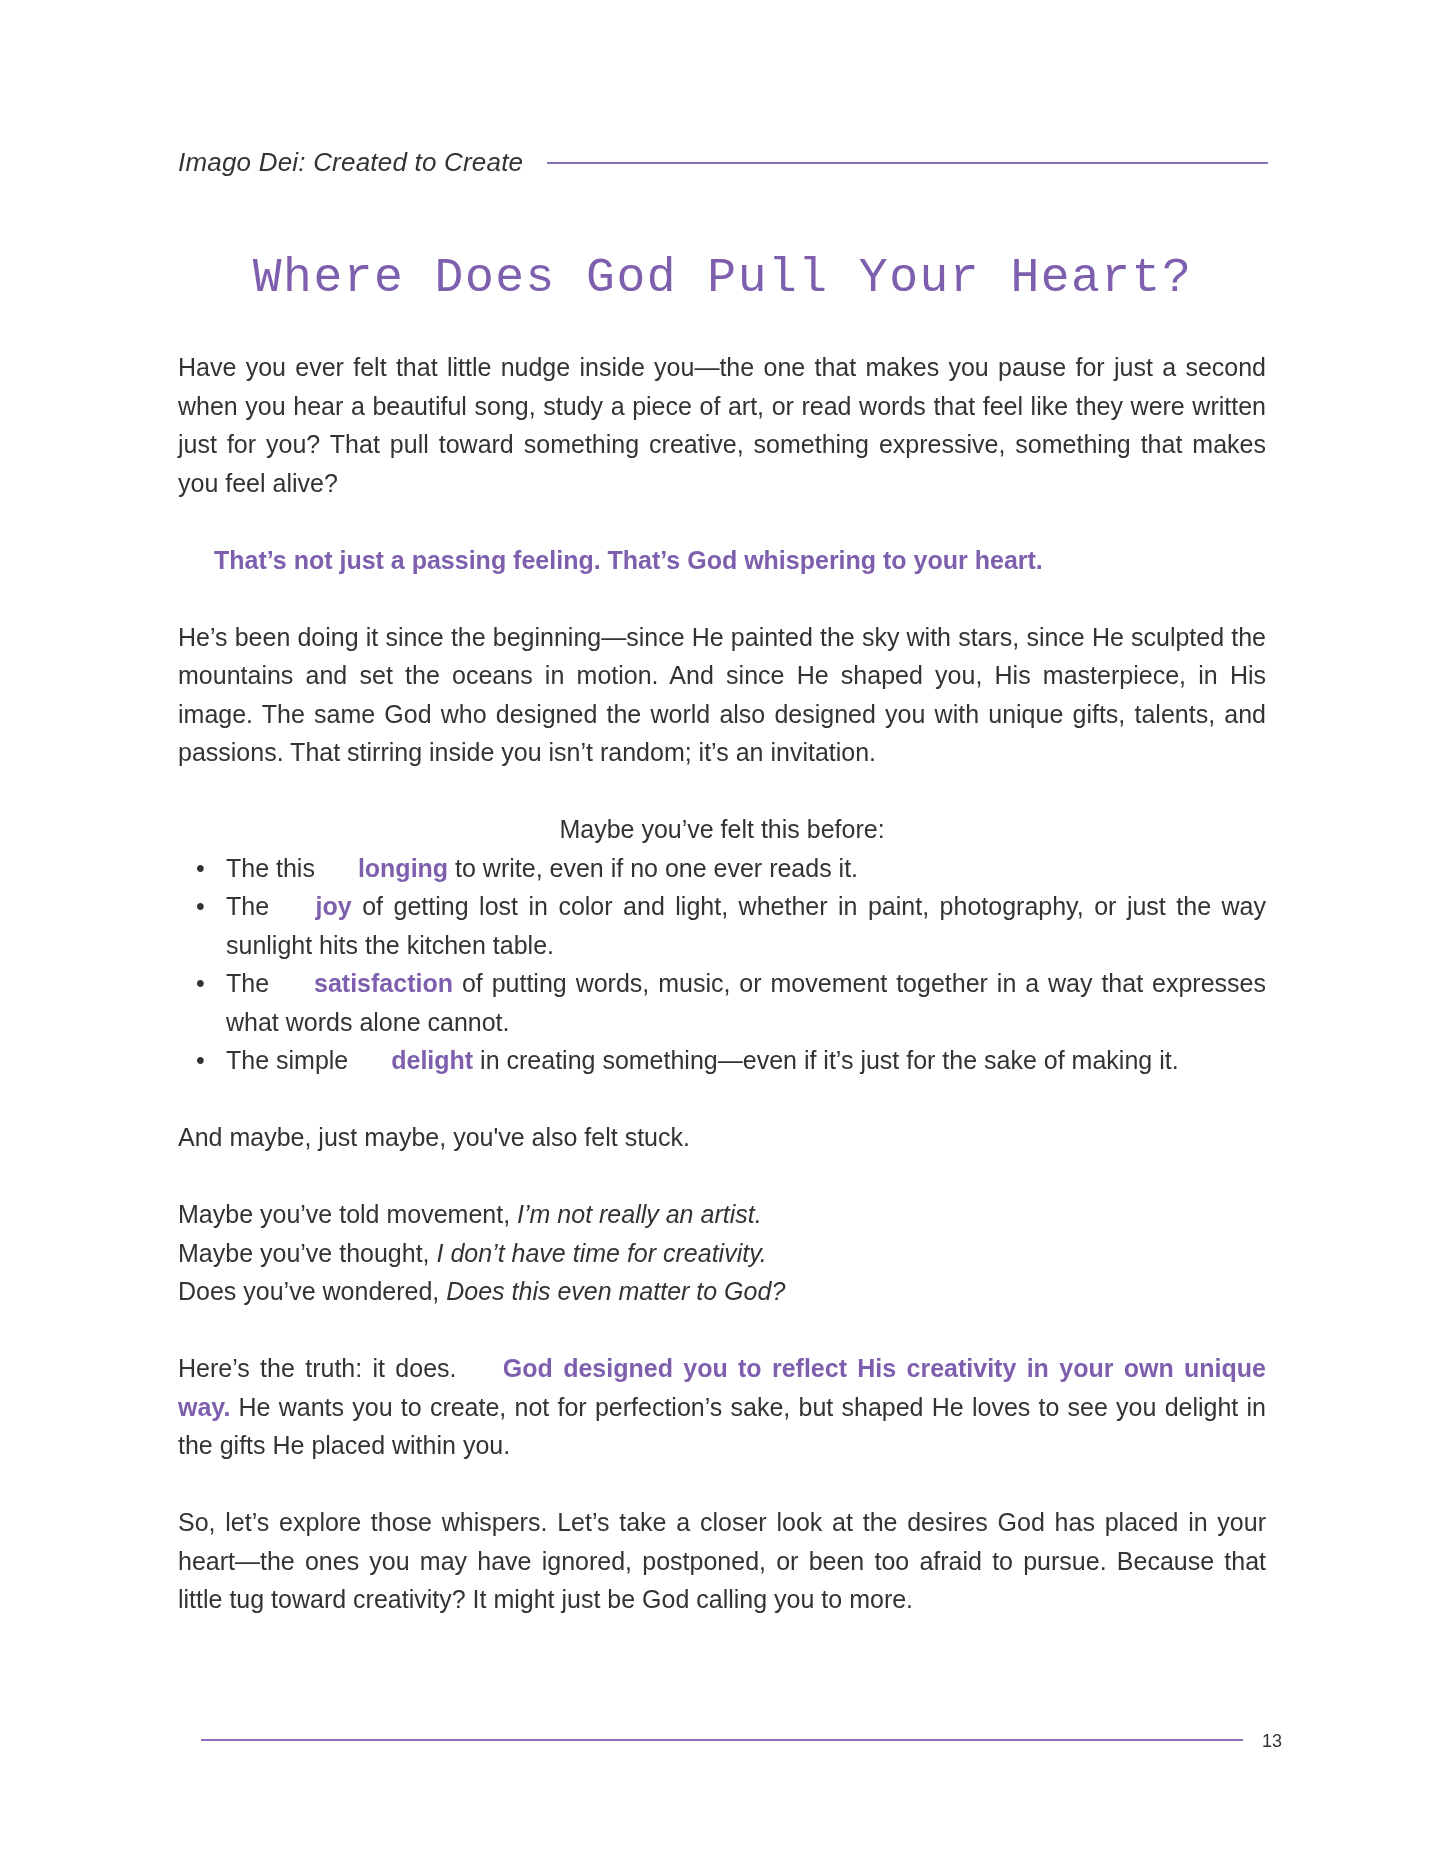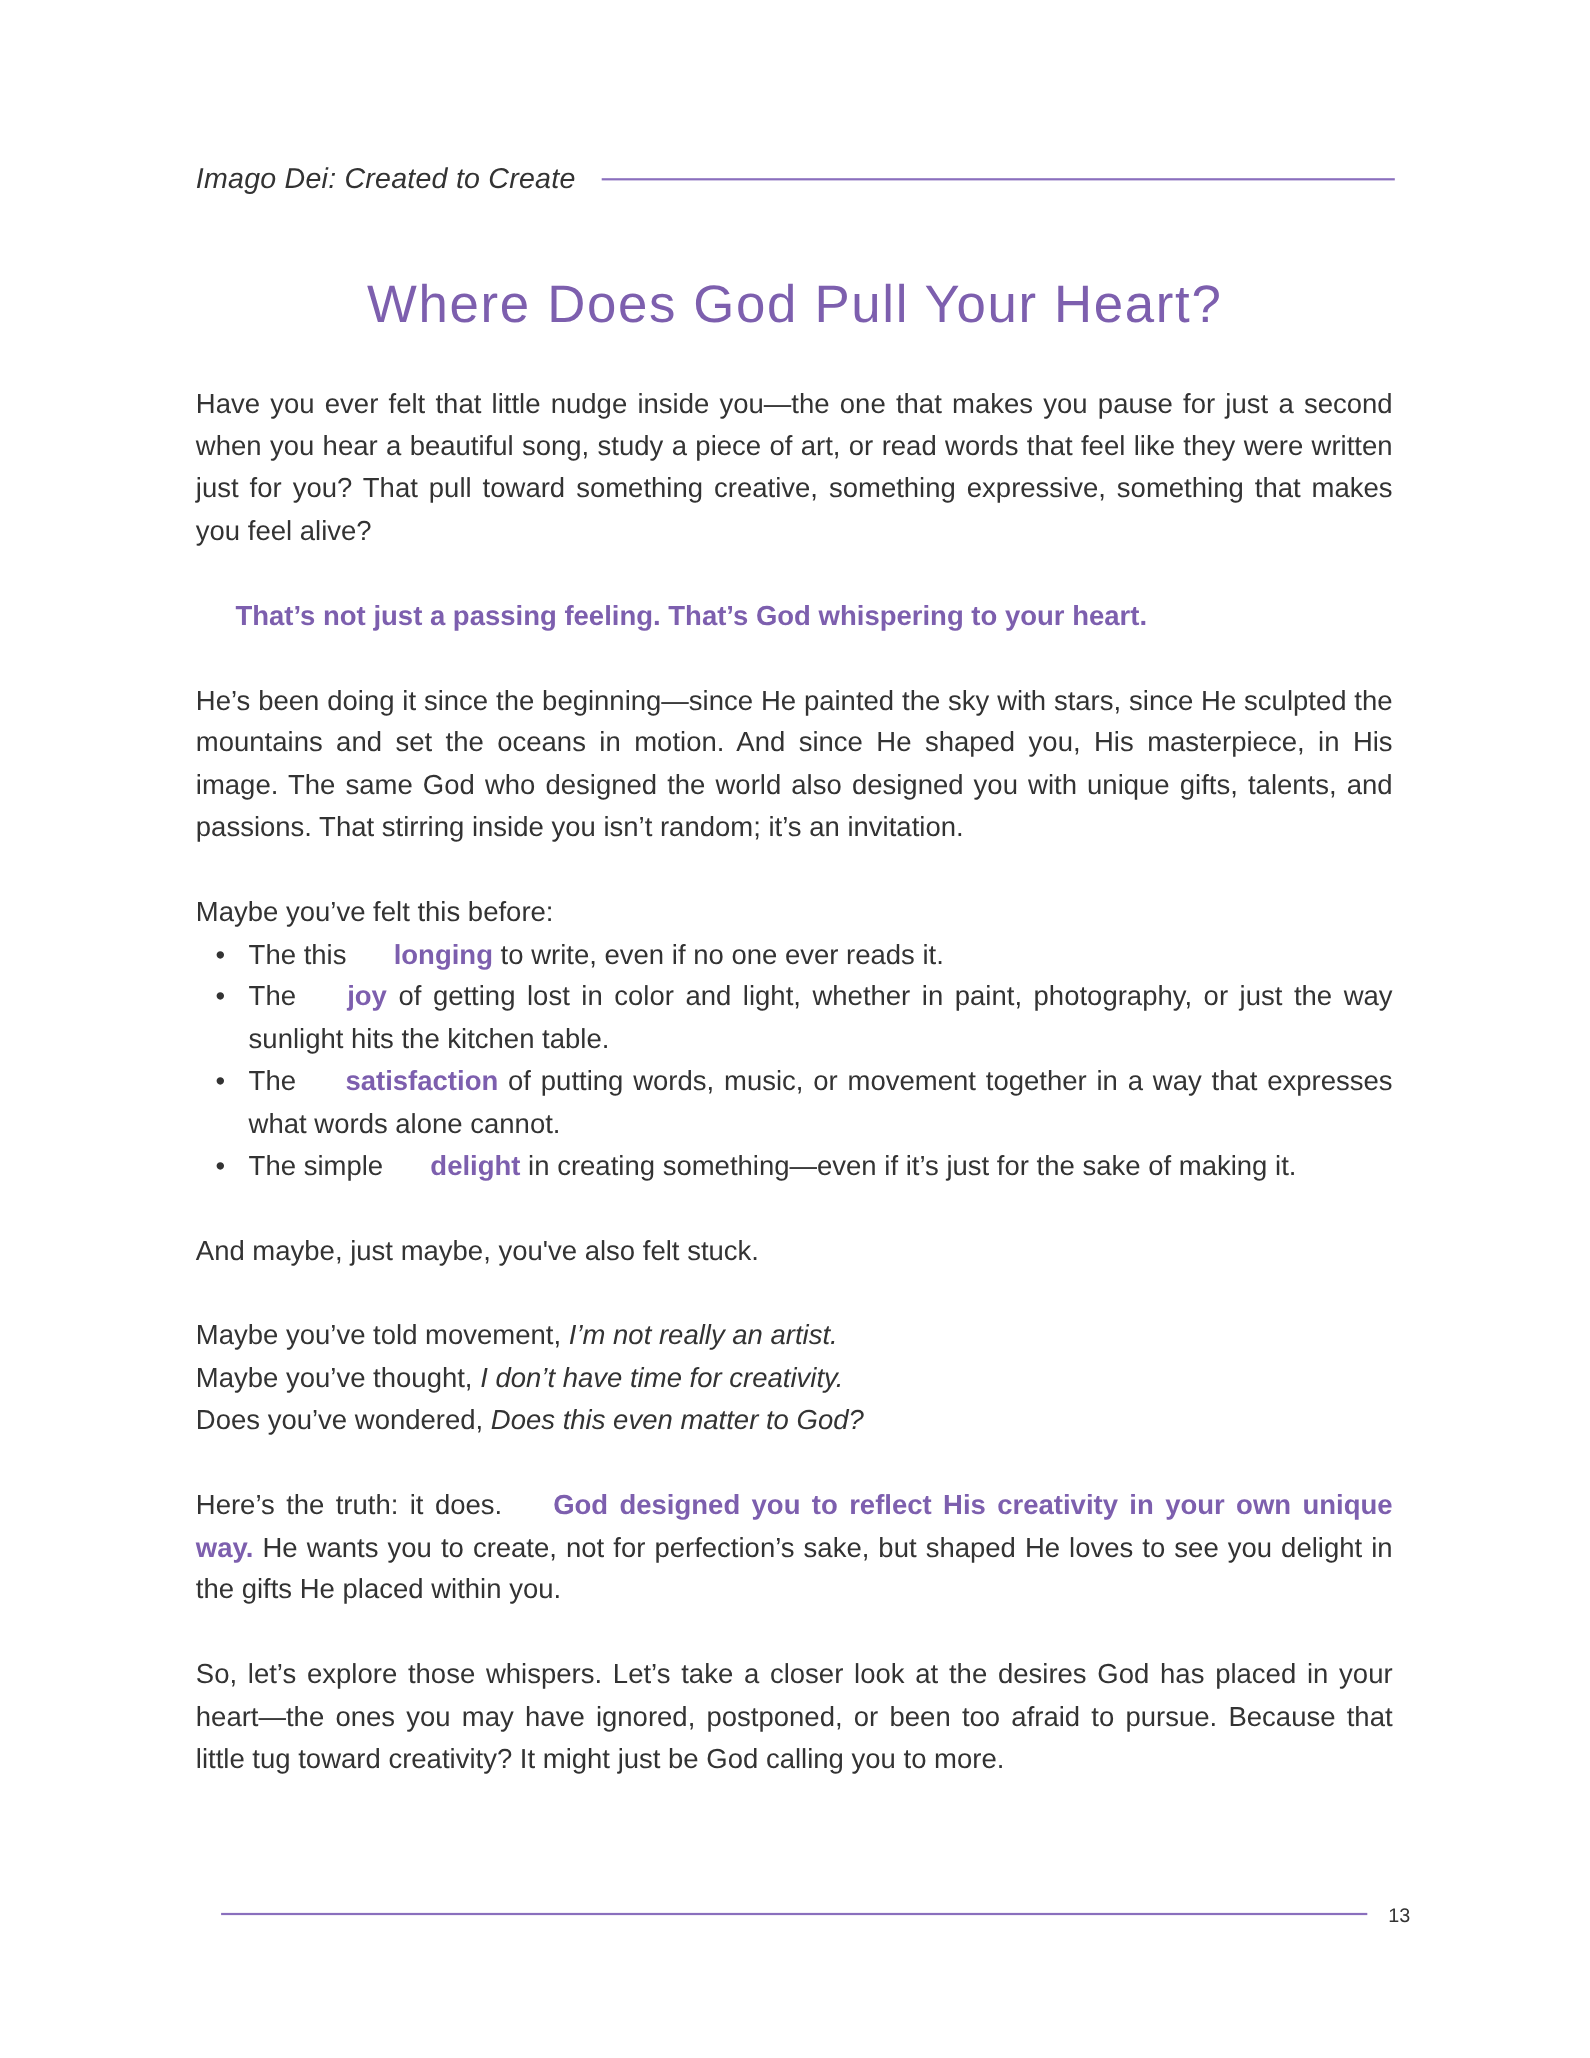--- a/index.html
+++ b/index.html
@@ -37,21 +37,21 @@
       background: #8a6fbd;
       margin-left: 24px;
       margin-top: 2px;
     }
     .page-title {
       position: absolute;
       left: 0;
       width: 1445px;
       top: 248px;
       text-align: center;
-      font-family: Liberation Sans, sans-serif;
+      font-family: Liberation Mono, monospace;
       font-size: 48px;
       letter-spacing: 1.5px;
       color: #7d5fae;
       margin: 0;
       font-weight: normal;
       line-height: 60px;
     }
     .content {
       position: absolute;
       left: 178px;
@@ -62,20 +62,21 @@
       color: #333333;
     }
     .content p {
       margin: 0 0 38.5px 0;
     }
     .content p.justify {
       text-align: justify;
     }
     .content p.tight {
       margin-bottom: 0;
+      text-align: center;
     }
     .accent {
       color: #7d5fae;
       font-weight: bold;
       margin-left: 36px;
     }
     .content ul {
       list-style: none;
       margin: 0 0 38.5px 0;
       padding: 0;

